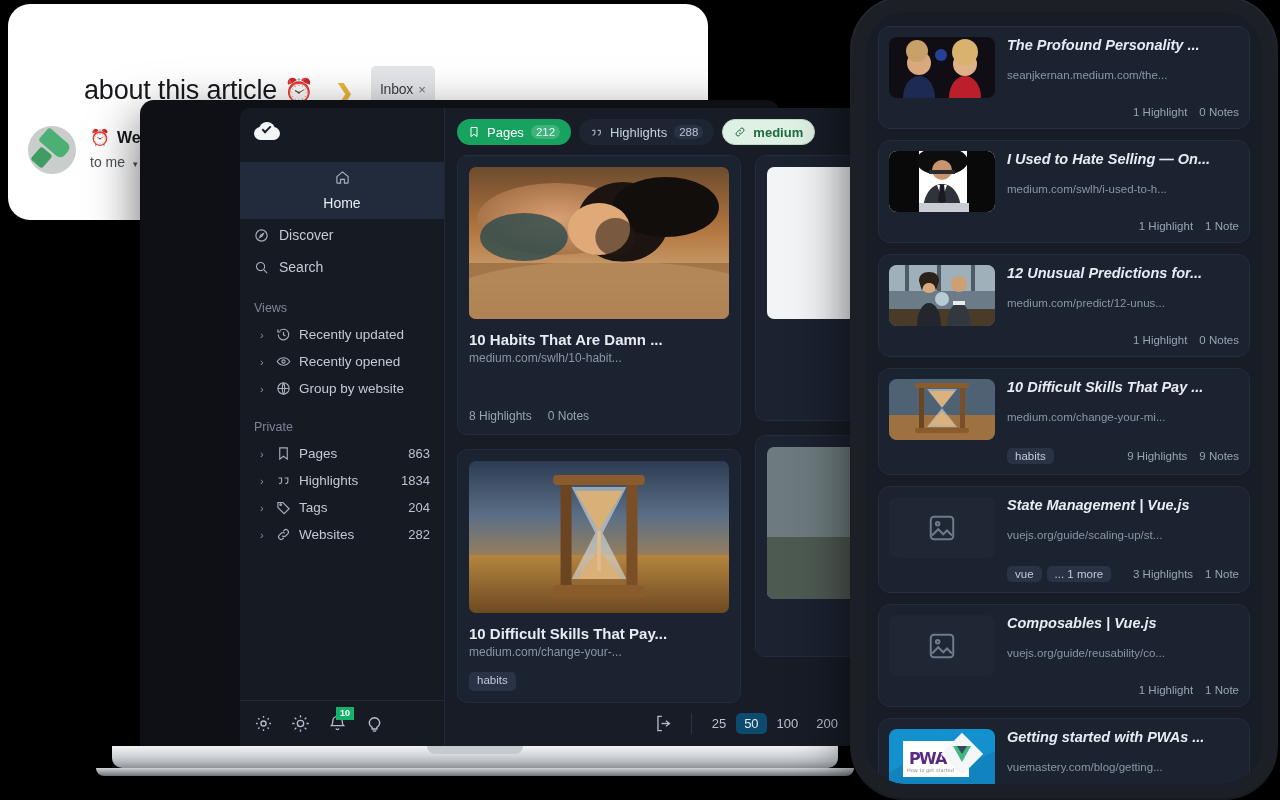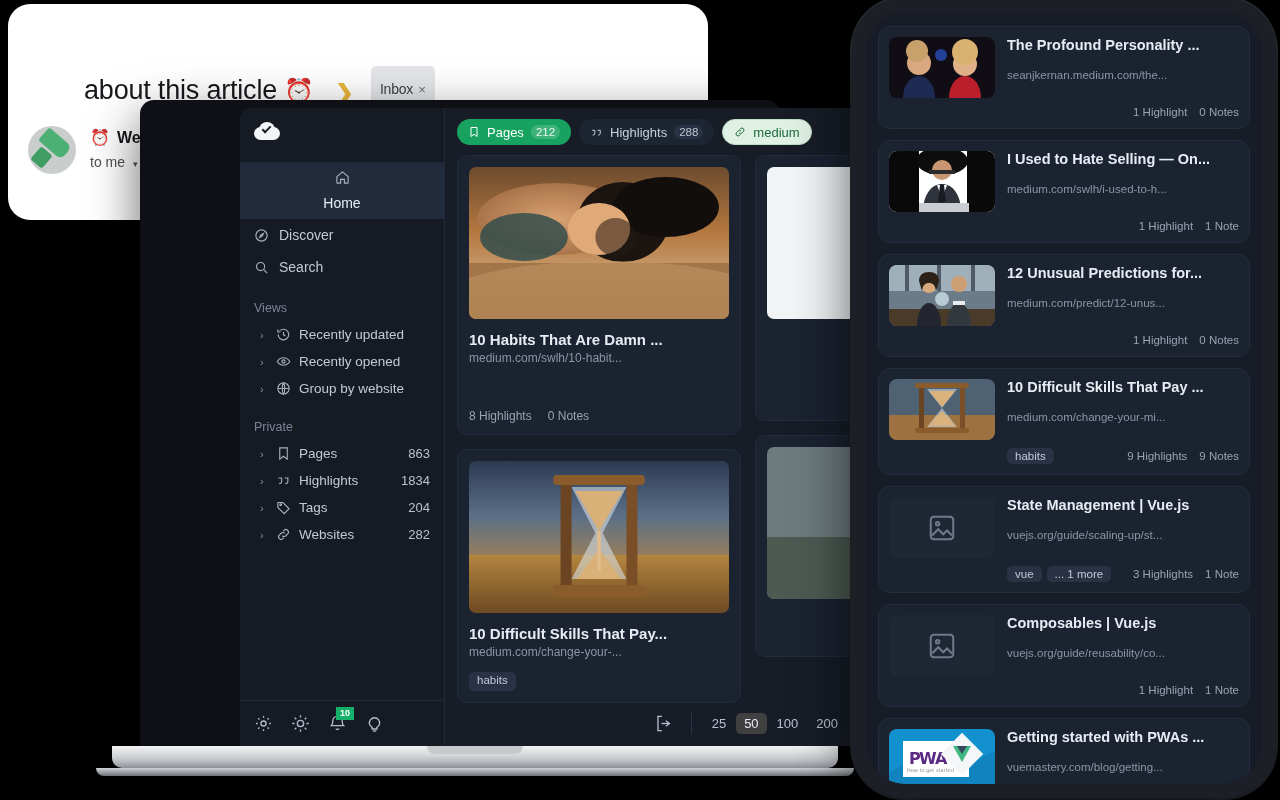--- a/index.html
+++ b/index.html
@@ -150,21 +150,21 @@
     display: flex; align-items: center; gap: 7px;
     height: 26px; padding: 0 11px; border-radius: 14px;
     font-size: 13px; white-space: nowrap; cursor: pointer;
   }
   .pill.primary { background: #17a35f; color: #fff; }
   .pill.dark { background: #1d2533; color: #c8d0dc; }
   .pill .cnt { font-size: 11.5px; opacity: .92; }
   .pill.primary .cnt { background: rgba(255,255,255,.18); border-radius: 8px; padding: 1px 5px; }
   .pill.dark .cnt { background: #2a3446; border-radius: 8px; padding: 1px 5px; }
   .pill.chip-light {
-    background: #dff0e4; color: #1f6b3f; border: 1px solid #bcdcc6; font-weight: 400;
+    background: #dff0e4; color: #1f6b3f; border: 1px solid #bcdcc6; font-weight: 700;
   }
 
   .grid-scroll { flex: 1; padding: 0 12px; overflow: hidden; }
   .grid { display: flex; gap: 14px; }
   .col { width: 284px; flex: none; }
   .card {
     background: #1b2230; border: 1px solid #232c3c;
     border-radius: 10px; padding: 11px; margin-bottom: 14px;
   }
   .card-thumb {
@@ -187,21 +187,21 @@
     position: absolute; right: 0; bottom: 0; height: 46px;
     display: flex; align-items: center; gap: 18px; padding: 0 14px;
   }
   .logout-ico { width: 19px; height: 19px; cursor: pointer; }
   .page-sizes { display: flex; align-items: center; gap: 2px; border-left: 1px solid #2a3446; padding-left: 12px; }
   .psz {
     font-size: 13px; color: #b9c2d0; padding: 3px 8px; border-radius: 5px; cursor: pointer;
   }
   .psz.sel { background: #2b3purple; }
   .psz.sel { background: #2c3purple; }
-  .psz.sel { background: #404040; color: #e7ecf3; }
+  .psz.sel { background: #0c4a6e; color: #e7ecf3; }
 
   
   .phone {
     position: absolute; left: 852px; top: -2px;
     width: 424px; height: 800px; z-index: 20;
   }
   .phone-body {
     position: absolute; inset: 0;
     background: #1c1f26;
     border-radius: 52px;
@@ -220,21 +220,21 @@
     border-radius: 12px; padding: 10px; margin-bottom: 11px; flex: none;
   }
   .p-thumb {
     width: 106px; height: 61px; border-radius: 8px; flex: none;
     background: #232b3a; overflow: hidden; position: relative;
   }
   .p-thumb.placeholder { display: flex; align-items: center; justify-content: center; background: #1f2735; }
   .p-body { flex: 1; min-width: 0; }
   .p-title {
     font-size: 14.5px; font-weight: 700; color: #e7ecf3;
-    white-space: nowrap; overflow: hidden; text-overflow: clip;
+    white-space: nowrap; overflow: hidden; text-overflow: clip; font-style: italic;
   }
   .p-url { font-size: 11.5px; color: #8c95a6; margin-top: 16px; white-space: nowrap; overflow: hidden; }
   .p-meta { display: flex; align-items: center; margin-top: 25px; gap: 6px; }
   .p-tags { display: flex; gap: 5px; }
   .p-stats { margin-left: auto; display: flex; gap: 12px; font-size: 11.5px; color: #9aa3b2; white-space: nowrap; }
   .phone-nav {
     margin-top: auto; height: 70px; display: flex; align-items: center;
     justify-content: space-around; border-top: 1px solid #222b3a;
     margin-left: -12px; margin-right: -12px; padding: 0 16px 10px 16px;
   }

